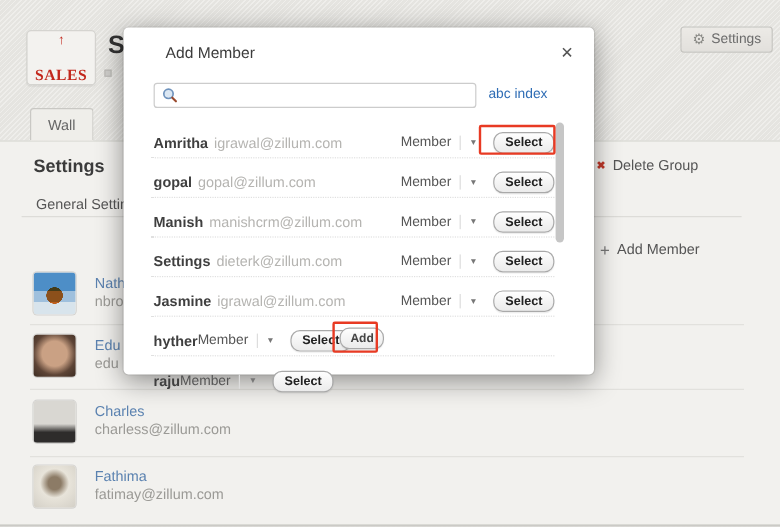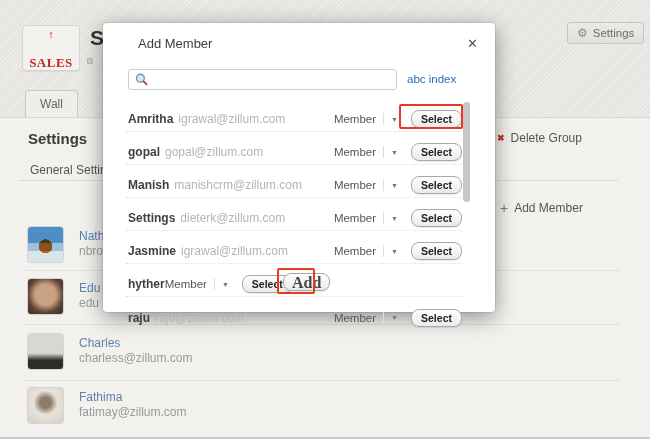--- a/index.html
+++ b/index.html
@@ -94,21 +94,21 @@
   .remail { font-size:12px; color:#b5b4b1; margin-left:5px; flex:1; white-space:nowrap; overflow:hidden; }
   .role   { font-size:11.5px; color:#555; }
   .rsep   { width:1px; height:12px; background:#ddd; margin:0 7px; }
   .caret  { font-size:7px; color:#777; }
   .btn {
     background:linear-gradient(#fefefe,#ebebeb); border:1px solid #a9a9a9; border-radius:8px;
     font-size:10.5px; font-weight:bold; color:#222; box-shadow:0 1px 1px rgba(0,0,0,.08);
     font-family:"Liberation Sans", sans-serif;
   }
   .select-btn { margin-left:13px; width:51px; height:18px; }
-  .add-btn { position:absolute; left:180px; top:250px; height:18px; padding:0 8px; font-size:16px; color:#444;font-family:Liberation Serif, serif; }
+  .add-btn { position:absolute; left:180px; top:250px; height:18px; padding:0 8px; font-size:10px; color:#444; }
 
   .mscrollbar { position:absolute; left:360px; top:79px; width:7px; height:100px;
                 background:#c6c6c6; border-radius:4px; }
 
   .annotation { position:absolute; border:2px solid #e83a23; border-radius:2px; pointer-events:none; }
   .hl-select { left:296px; top:81px; width:64px; height:25px; }
   .hl-add    { left:174px; top:245px; width:38px; height:26px; }
 </style>
 </head>
 <body>
@@ -228,21 +228,20 @@
       </div>
       <div class="mrow">
         <span class="rname">hyther</span>
         <span class="role">Member</span>
         <span class="rsep"></span>
         <span class="caret">▼</span>
         <button class="btn select-btn">Select</button>
       </div>
       <div class="mrow">
         <span class="rname">raju</span>
-        <span class="remail">raju@zillum.com</span>
         <span class="role">Member</span>
         <span class="rsep"></span>
         <span class="caret">▼</span>
         <button class="btn select-btn">Select</button>
       </div>
     </div>
 
     <div class="mscrollbar"></div>
 
     <button class="btn add-btn">Add</button>

